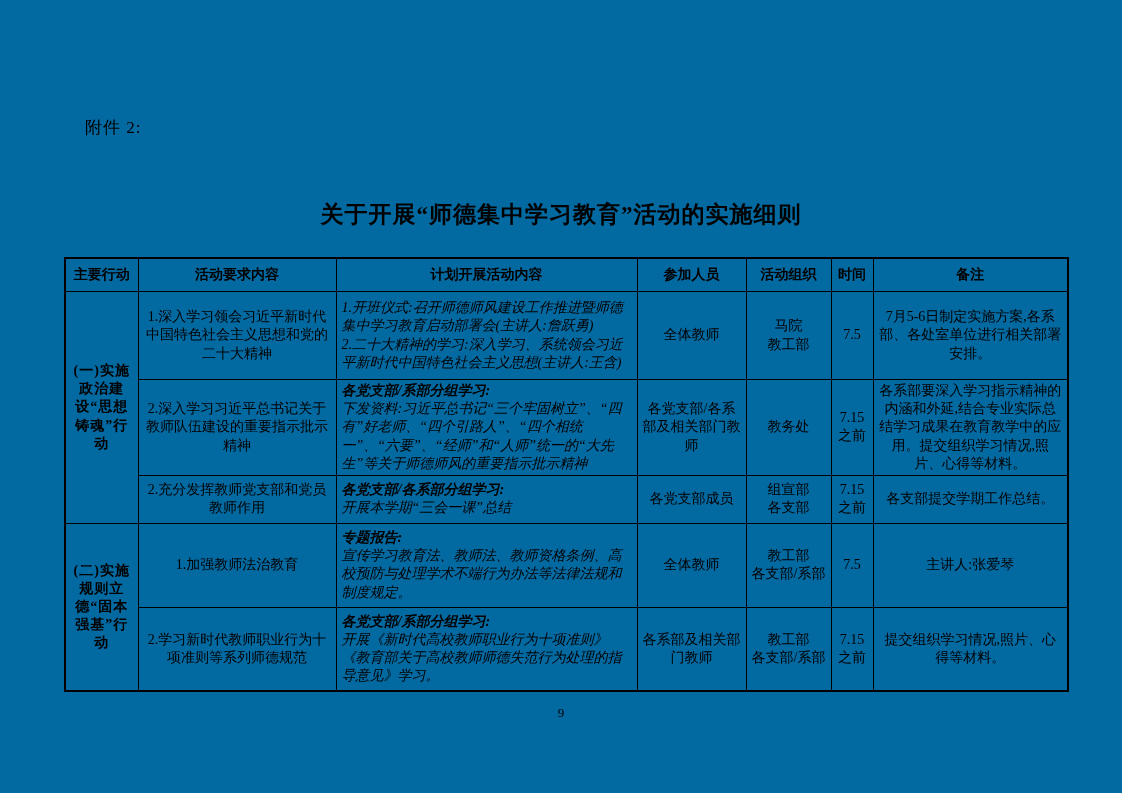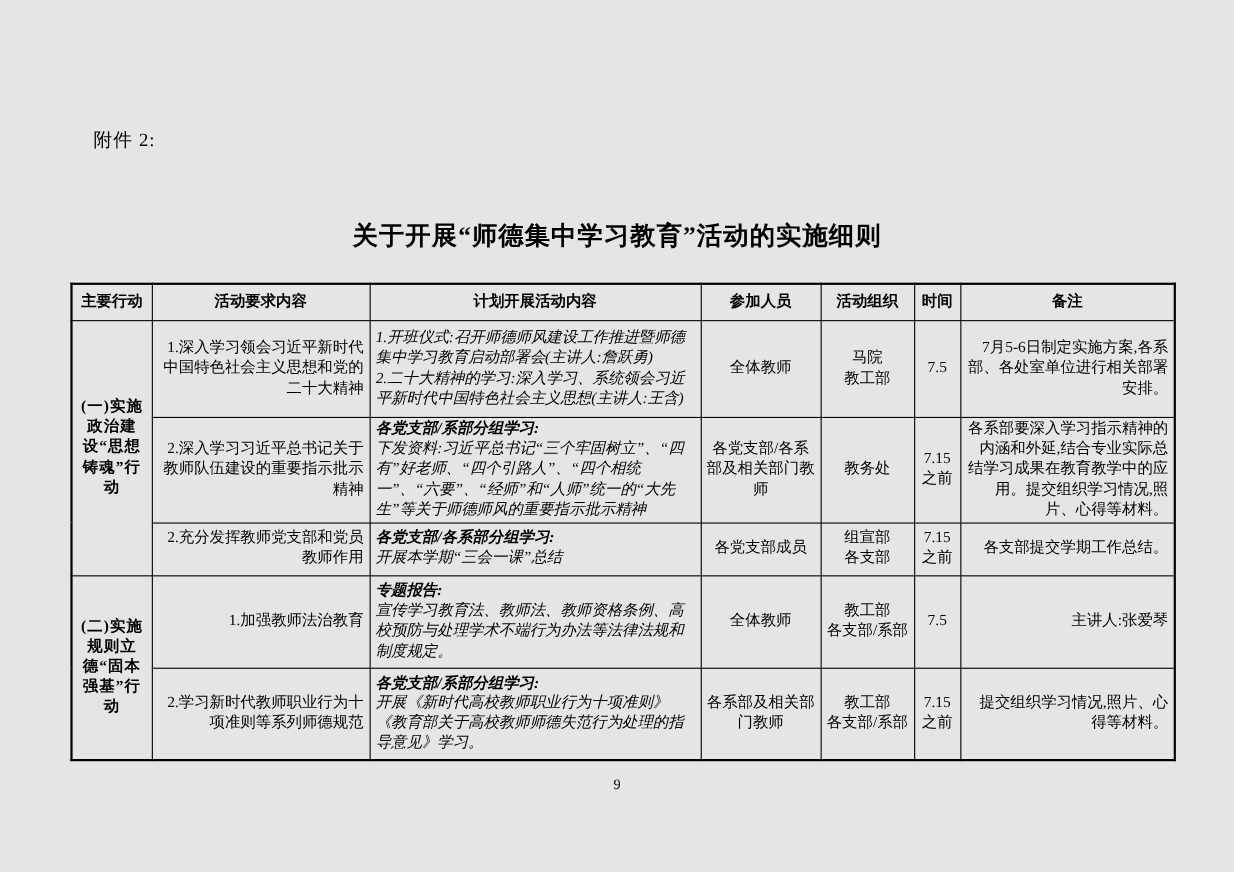--- a/index.html
+++ b/index.html
@@ -1,19 +1,19 @@
 <!DOCTYPE html>
 <html><head>
 <meta charset="utf-8">
 <style>
   html,body{margin:0;padding:0;background:#ffffff;}
   .page{
     position:relative;
     width:1122px;height:793px;
-    background:#e5e5e5;color:#000;
+    background:#0369a1;color:#000;
     font-family:"Liberation Serif","DejaVu Serif",serif;
     overflow:hidden;
   }
   .attachment{
     position:absolute;left:85px;top:116px;
     font-size:17px;letter-spacing:1px;
   }
   .title1{
     position:absolute;top:160px;left:0;width:100%;
     text-align:center;font-weight:bold;font-size:23px;letter-spacing:1px;
@@ -31,26 +31,26 @@
     border:1px solid #000;
     font-size:14px;line-height:1.3;
     padding:2px 5px;
     word-break:break-all;
     vertical-align:middle;
   }
   table.sched th{
     font-weight:bold;text-align:center;height:28px;padding:2px;
   }
   td.c-group{font-weight:bold;text-align:center;padding:2px 4px;letter-spacing:1px;}
-  td.c-req{text-align:right;}
+  td.c-req{text-align:center;}
   td.c-plan{text-align:left;vertical-align:top;font-style:italic;}
   td.c-part{text-align:center;}
   td.c-org{text-align:center;}
   td.c-time{text-align:center;padding:2px 2px;}
-  td.c-note{text-align:right;}
+  td.c-note{text-align:center;}
   .plan-b{font-weight:bold;}
   .pagenum{
     position:absolute;top:705px;left:0;width:100%;
     text-align:center;font-size:13px;
   }
 </style>
 </head>
 <body>
 
 <div class="page">

